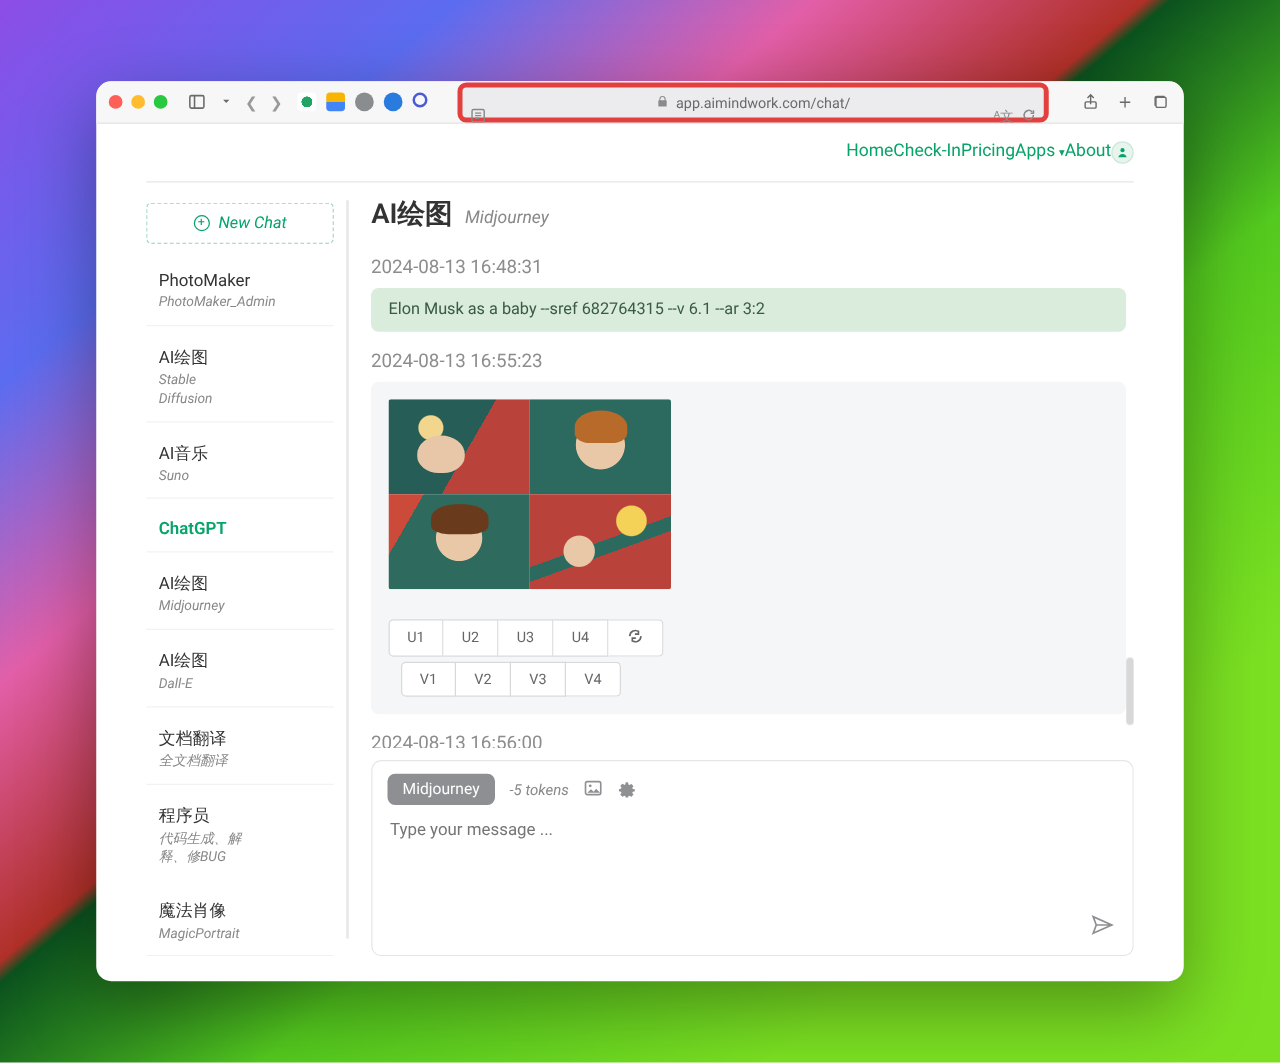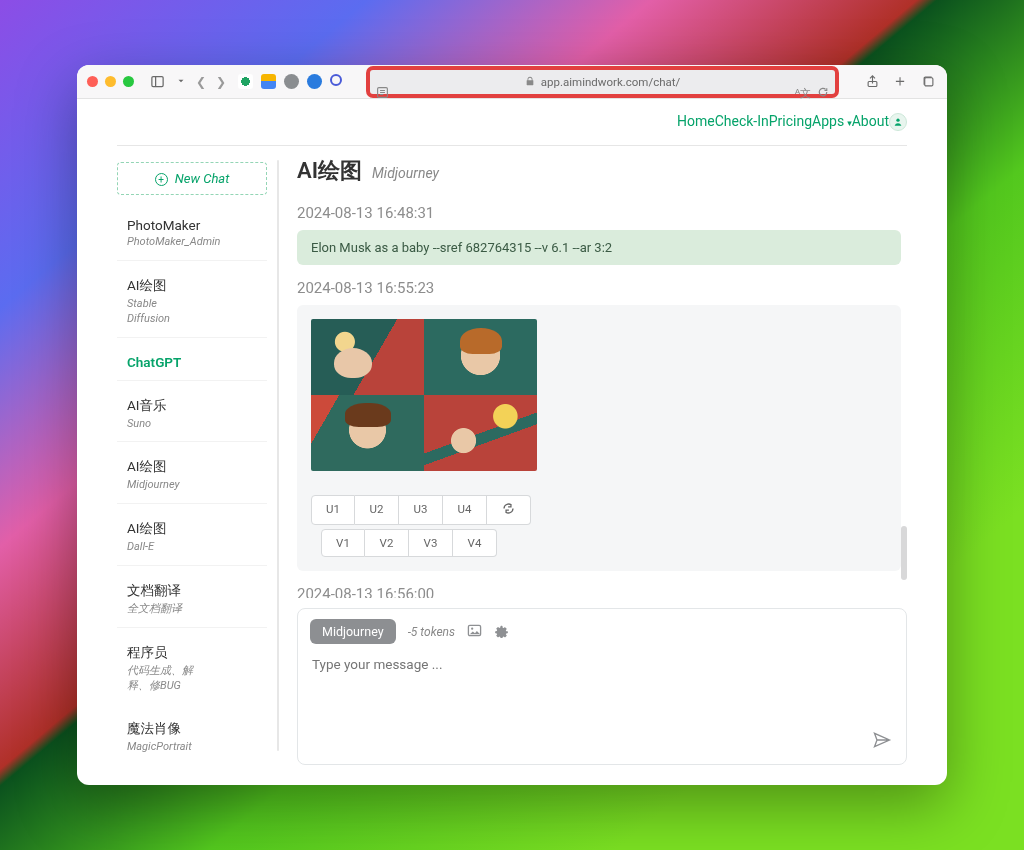--- a/index.html
+++ b/index.html
@@ -264,26 +264,26 @@
 
         <div class="side-item">
           <div class="sname">PhotoMaker</div>
           <div class="ssub">PhotoMaker_Admin</div>
         </div>
         <div class="side-item">
           <div class="sname">AI绘图</div>
           <div class="ssub" style="white-space:pre-line;">Stable
 Diffusion</div>
         </div>
+        <div class="side-item">
+          <div class="sname">AI音乐</div>
+          <div class="ssub">Suno</div>
+        </div>
         <div class="side-item active">
           <div class="sname">ChatGPT</div>
-        </div>
-        <div class="side-item">
-          <div class="sname">AI音乐</div>
-          <div class="ssub">Suno</div>
         </div>
         <div class="side-item">
           <div class="sname">AI绘图</div>
           <div class="ssub">Midjourney</div>
         </div>
         <div class="side-item">
           <div class="sname">AI绘图</div>
           <div class="ssub">Dall-E</div>
         </div>
         <div class="side-item">

